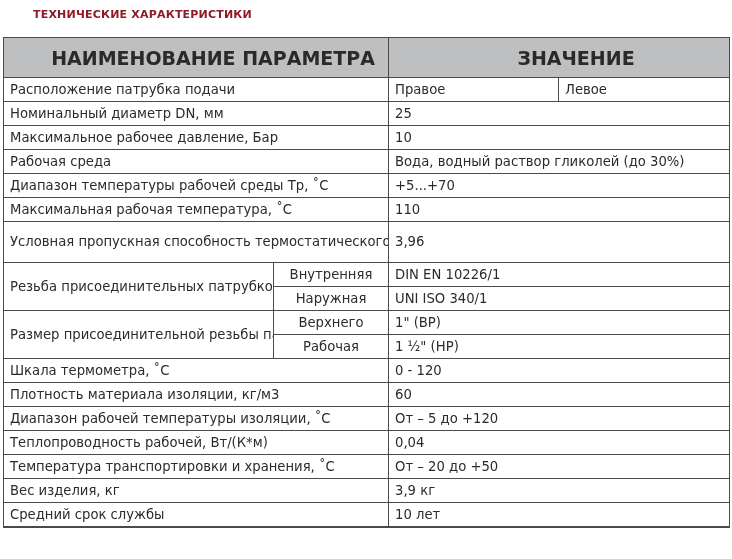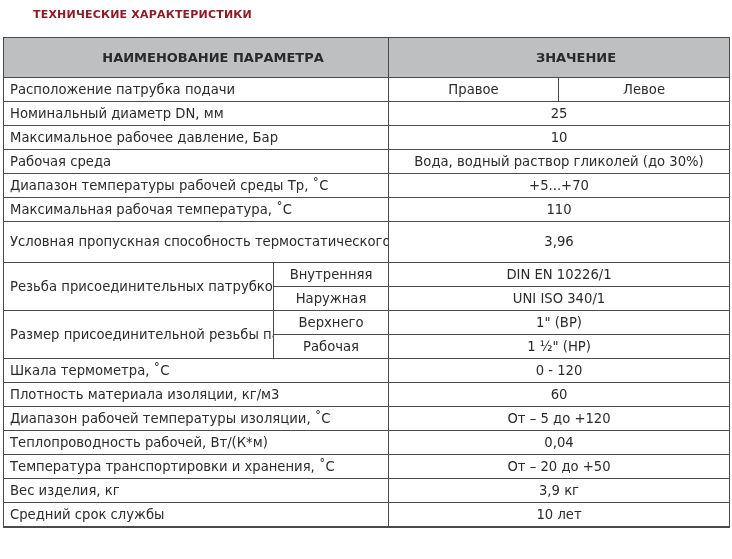--- a/index.html
+++ b/index.html
@@ -4,25 +4,25 @@
 <style>
   html, body { margin: 0; padding: 0; background: #ffffff; }
   body { width: 732px; height: 559px; position: relative; overflow: hidden;
          font-family: "DejaVu Sans", sans-serif; color: #2b2b2b; }
   .title { position: absolute; left: 33px; top: 8px; font-size: 11px; font-weight: bold;
            color: #8e1b25; letter-spacing: 0.2px; }
   table.spec { position: absolute; left: 3px; top: 37px; width: 726px; border-collapse: collapse;
                table-layout: fixed; font-size: 13.2px; }
   table.spec td, table.spec th { border: 1.5px solid #4a4a4a; padding: 0 6px; line-height: 16px;
                overflow: hidden; white-space: nowrap; }
-  table.spec th { background: #bebfc1; height: 39px; font-weight: bold; font-size: 13px;
+  table.spec th { background: #bebfc1; height: 39px; font-weight: bold; font-size: 19px;
                   color: #2a2a2a; text-align: center; padding-left: 40px; }
   table.spec td { height: 23px; margin-left: 36px; }
   td.param { text-align: left; padding-left: 6px; }
-  td.val { text-align: center; }
+  td.val { text-align: left; }
   td.sub { text-align: center; padding-left: 12px; }
   td.multi { white-space: normal; line-height: 17px; }
   tr.tall td { height: 40px; }
   table.spec tr:last-child td { border-bottom: 2px solid #4a4a4a; }
   col.c1 { width: 270px; }
   col.c2 { width: 115px; }
   col.c3 { width: 170px; }
   col.c4 { width: 171px; }
 </style>
 </head>

